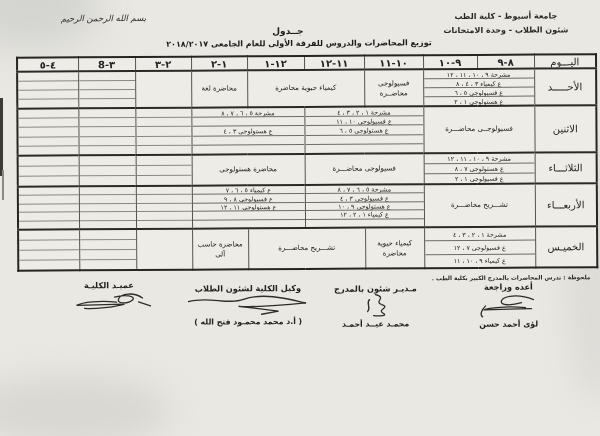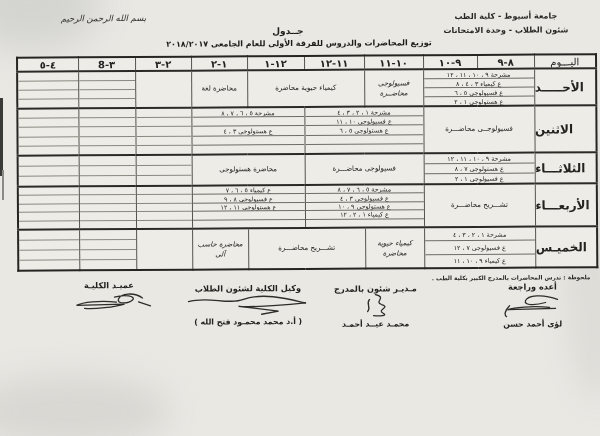--- a/index.html
+++ b/index.html
@@ -20,38 +20,38 @@
   .subtitle{position:absolute;top:39px;left:0;right:0;text-align:center;font-size:8px;font-weight:700;}
 
   
   table.t{position:absolute;top:55px;left:17px;width:579px;border-collapse:collapse;table-layout:fixed;
           direction:rtl;background:#edece7;}
   .t td,.t th{border:1px solid #55544f;padding:0;vertical-align:middle;overflow:hidden;}
   .t{border:2px solid #262522;}
   .t tr.hvy td{border-top:2.5px solid #2b2a27;}
   .t th{font-size:10px;font-weight:700;height:12px;color:#222;}
   th.th-day{font-weight:400;}
-  td.day{font-size:12px;font-weight:700;text-align:left;color:#242320;}
+  td.day{font-size:10px;font-weight:400;text-align:center;color:#242320;}
   .lec{font-size:7px;text-align:center;line-height:9px;color:#232220;}
-  .lec2 div{font-size:7px;line-height:10px;text-align:center;font-style:italic;}
+  .lec2 div{font-size:7px;line-height:10px;text-align:center;}
   .blk{display:flex;flex-direction:column;width:100%;}
   .bl{flex:1;border-top:1px solid #6e6d68;display:flex;align-items:center;justify-content:center;
       font-size:6.3px;color:#232220;white-space:nowrap;}
   .bl:first-child{border-top:none;}
   .blk.faint .bl{border-top-color:#8a897f;}
   .h36 .blk{height:35px;} .h46 .blk{height:45px;} .h30 .blk{height:29px;} .h42 .blk{height:41px;} .h40 .blk{height:39px;}
   tr.h36{height:36px;} tr.h46{height:46px;} tr.h30{height:30px;} tr.h42{height:42px;} tr.h40{height:40px;}
 
   
   .note{position:absolute;top:276px;right:10px;font-size:5.8px;font-weight:700;color:#2c2b28;}
   .sig{position:absolute;text-align:center;}
   .sig .st{font-size:8.2px;font-weight:700;color:#232220;}
   .sig .sn{font-size:7.8px;font-weight:700;color:#232220;margin-top:2px;}
   .sig svg{display:block;margin:0 auto;}
-  .s1{top:283px;right:8px;width:120px;}
+  .s1{top:283px;right:32px;width:120px;}
   .s2{top:284px;right:150px;width:150px;}
   .s3{top:283px;left:165px;width:165px;}
   .s4{top:279px;left:36px;width:145px;}
   .sigpath{stroke:#2e2d2a;fill:none;stroke-width:1.3;stroke-linecap:round;}
 </style>
 </head>
 <body>
 
 <div class="page">
   <div class="shade-tl"></div>

